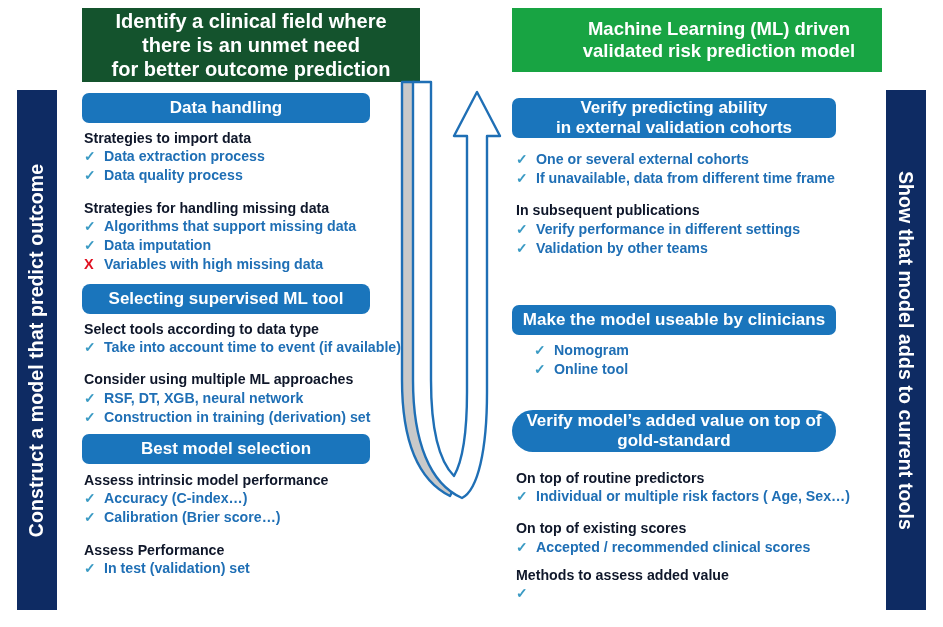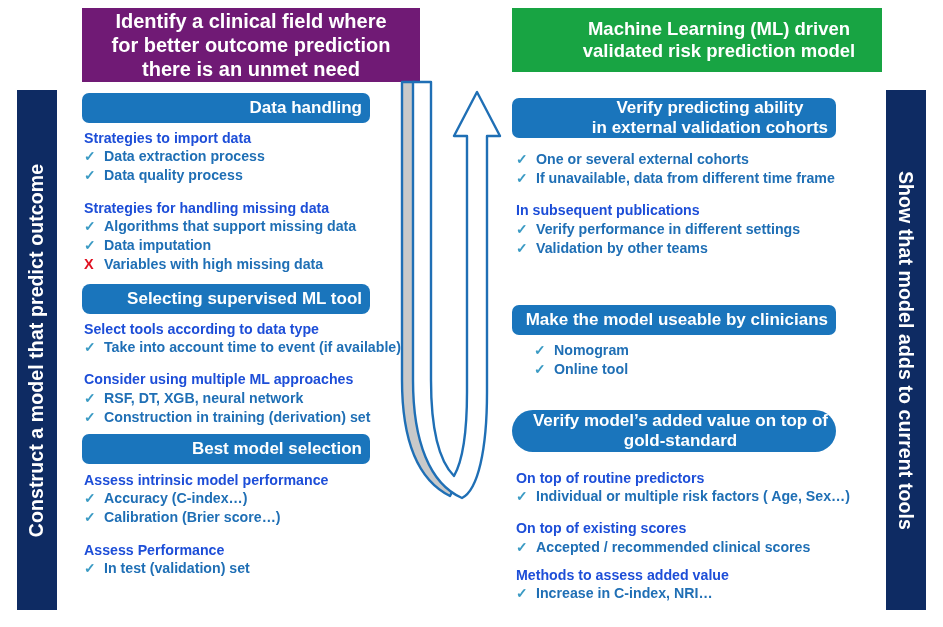--- a/index.html
+++ b/index.html
@@ -64,21 +64,21 @@
     text-align: center;
     color: #ffffff;
     font-weight: bold;
     line-height: 1.20;
   }
   .banner.red {
     left: 82px;
     top: 8px;
     width: 338px;
     height: 74px;
-    background: #701a75;
+    background: #14532d;
     font-size: 20px;
   }
   .banner.green {
     left: 512px;
     top: 8px;
     width: 326px;
     height: 64px;
     background: #18A443;
     font-size: 18.5px;
     padding-left: 44px;
@@ -87,33 +87,33 @@
   
   .sec-head {
     position: absolute;
     background: #1A75BC;
     border-radius: 7px;
     color: #ffffff;
     font-weight: bold;
     font-size: 17px;
     display: flex;
     align-items: center;
-    justify-content: flex-end;
+    justify-content: center;
     text-align: center;
     line-height: 1.18;
     padding: 0 8px;
     box-sizing: border-box;
   }
 
   
   .block {
     position: absolute;
   }
   .hdr {
-    color: #1d4ed8;
+    color: #0f172a;
     font-weight: bold;
     font-size: 14.2px;
     line-height: 1.0;
     margin-bottom: 4px;
     white-space: nowrap;
   }
   .bul {
     display: flex;
     align-items: baseline;
     line-height: 1.0;
@@ -158,22 +158,22 @@
     <span class="vtext">Construct a model that predict outcome</span>
   </div>
 
   <div class="side-bar right">
     <span class="vtext">Show that model adds to current tools</span>
   </div>
 
   <div class="banner red">
     <div>
       <div>Identify a clinical field where</div>
+      <div>there is an unmet need</div>
       <div>for better outcome prediction</div>
-      <div>there is an unmet need</div>
     </div>
   </div>
 
   <div class="banner green">
     <div>
       <div>Machine Learning (ML) driven</div>
       <div>validated risk prediction model</div>
     </div>
   </div>
 
@@ -334,17 +334,16 @@
     <div class="gap-md"></div>
     <div class="hdr">On top of existing scores</div>
     <div class="bul">
       <span class="mark">✓</span>
       <span class="txt">Accepted / recommended clinical scores</span>
     </div>
     <div class="gap-sm"></div>
     <div class="hdr">Methods to assess added value</div>
     <div class="bul">
       <span class="mark">✓</span>
-      <span class="txt">Increase in C-index, NRI…</span>
     </div>
   </div>
 
 </div>
 
 </body></html>

